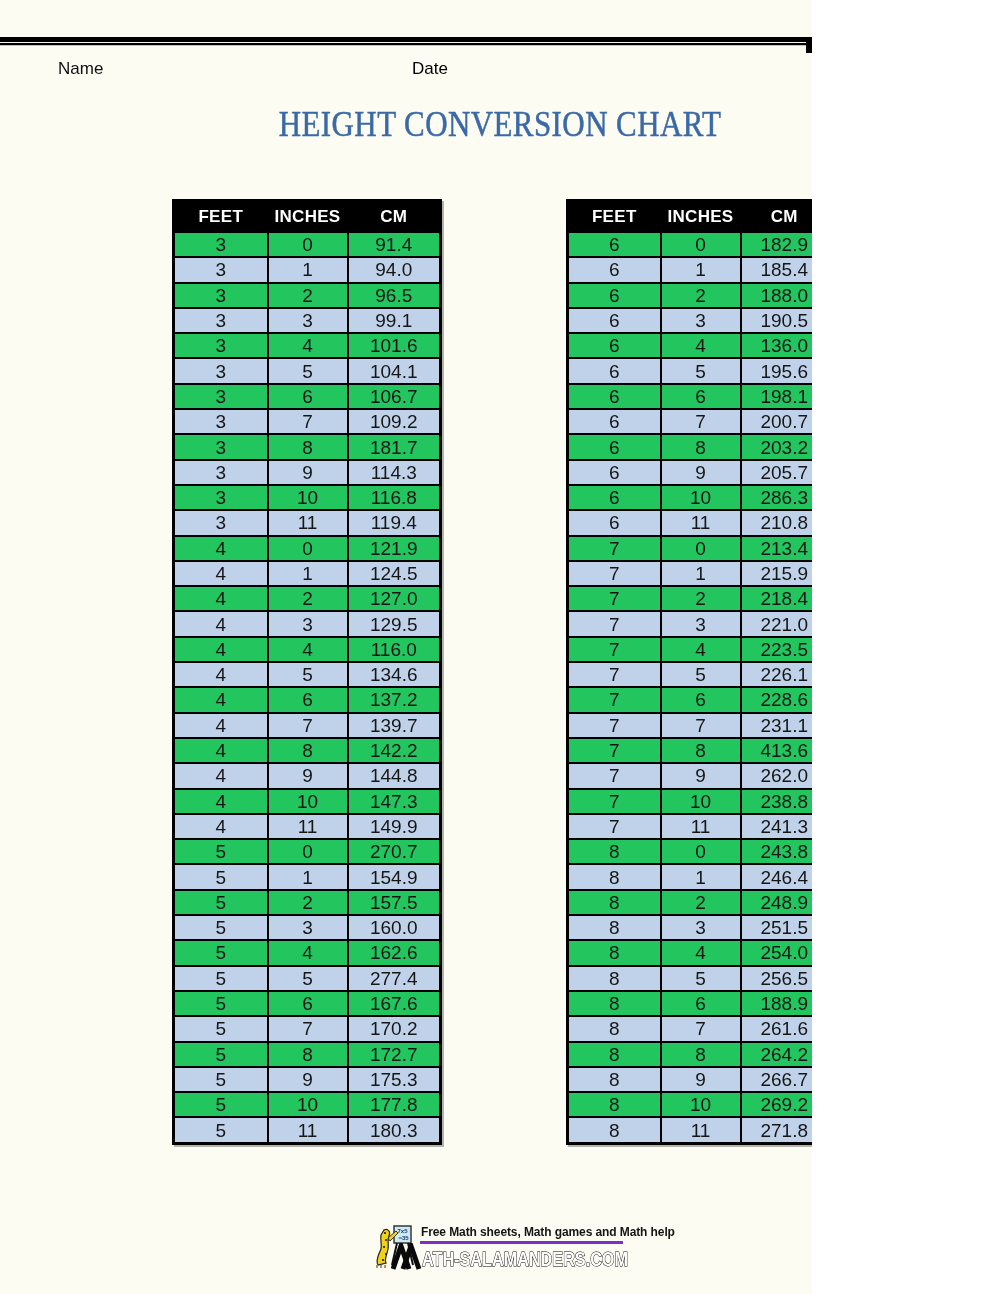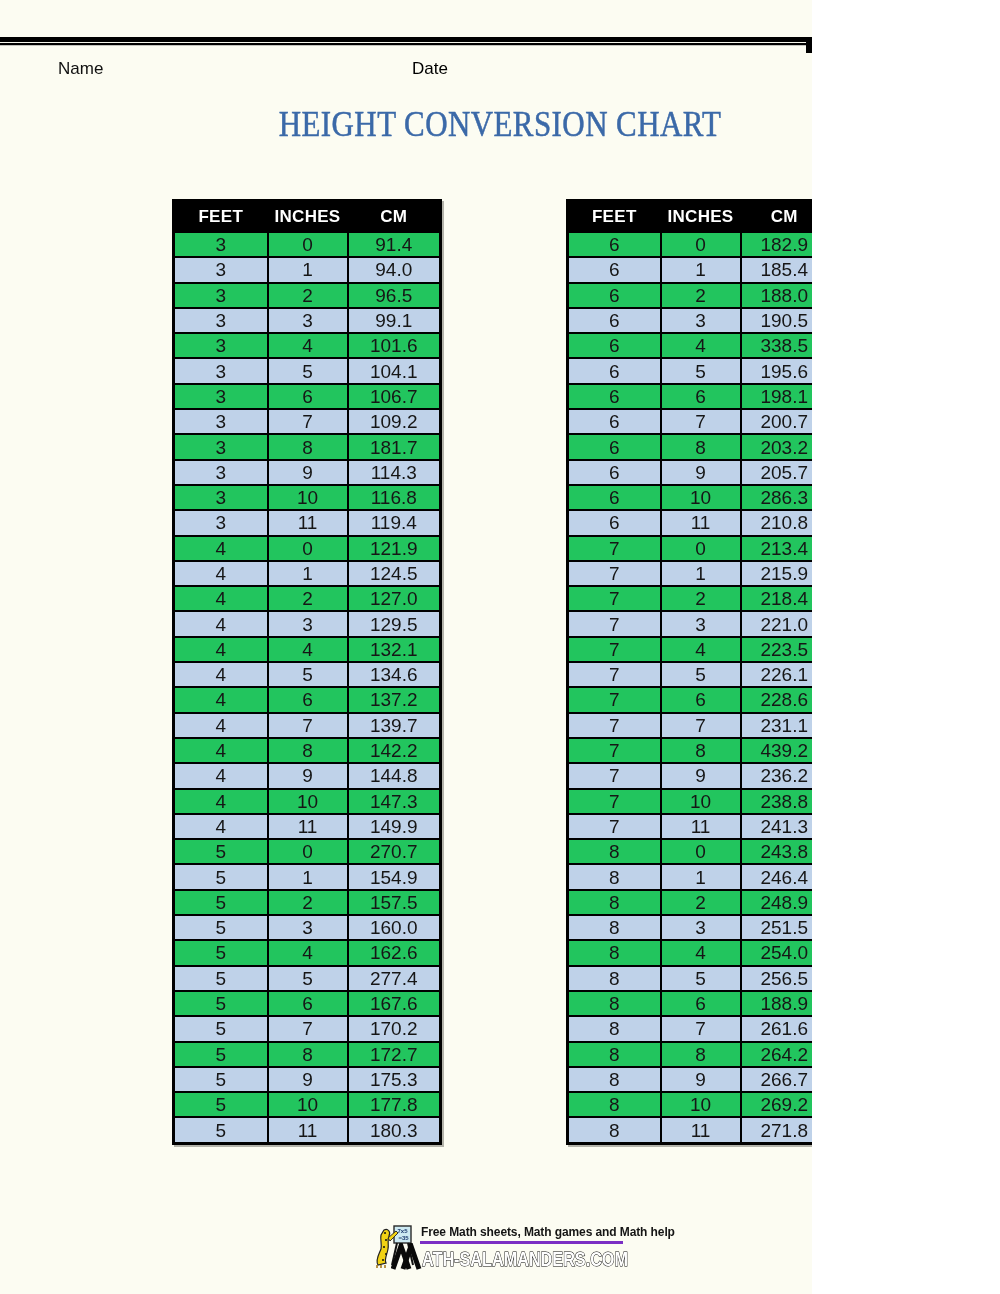--- a/index.html
+++ b/index.html
@@ -192,21 +192,21 @@
           <td>127.0</td>
         </tr>
         <tr>
           <td>4</td>
           <td>3</td>
           <td>129.5</td>
         </tr>
         <tr>
           <td>4</td>
           <td>4</td>
-          <td>132.1</td>
+          <td>116.0</td>
         </tr>
         <tr>
           <td>4</td>
           <td>5</td>
           <td>134.6</td>
         </tr>
         <tr>
           <td>4</td>
           <td>6</td>
           <td>137.2</td>
@@ -329,21 +329,21 @@
           <td>188.0</td>
         </tr>
         <tr>
           <td>6</td>
           <td>3</td>
           <td>190.5</td>
         </tr>
         <tr>
           <td>6</td>
           <td>4</td>
-          <td>338.5</td>
+          <td>136.0</td>
         </tr>
         <tr>
           <td>6</td>
           <td>5</td>
           <td>195.6</td>
         </tr>
         <tr>
           <td>6</td>
           <td>6</td>
           <td>198.1</td>
@@ -409,26 +409,26 @@
           <td>228.6</td>
         </tr>
         <tr>
           <td>7</td>
           <td>7</td>
           <td>231.1</td>
         </tr>
         <tr>
           <td>7</td>
           <td>8</td>
-          <td>439.2</td>
+          <td>413.6</td>
         </tr>
         <tr>
           <td>7</td>
           <td>9</td>
-          <td>236.2</td>
+          <td>262.0</td>
         </tr>
         <tr>
           <td>7</td>
           <td>10</td>
           <td>238.8</td>
         </tr>
         <tr>
           <td>7</td>
           <td>11</td>
           <td>241.3</td>

